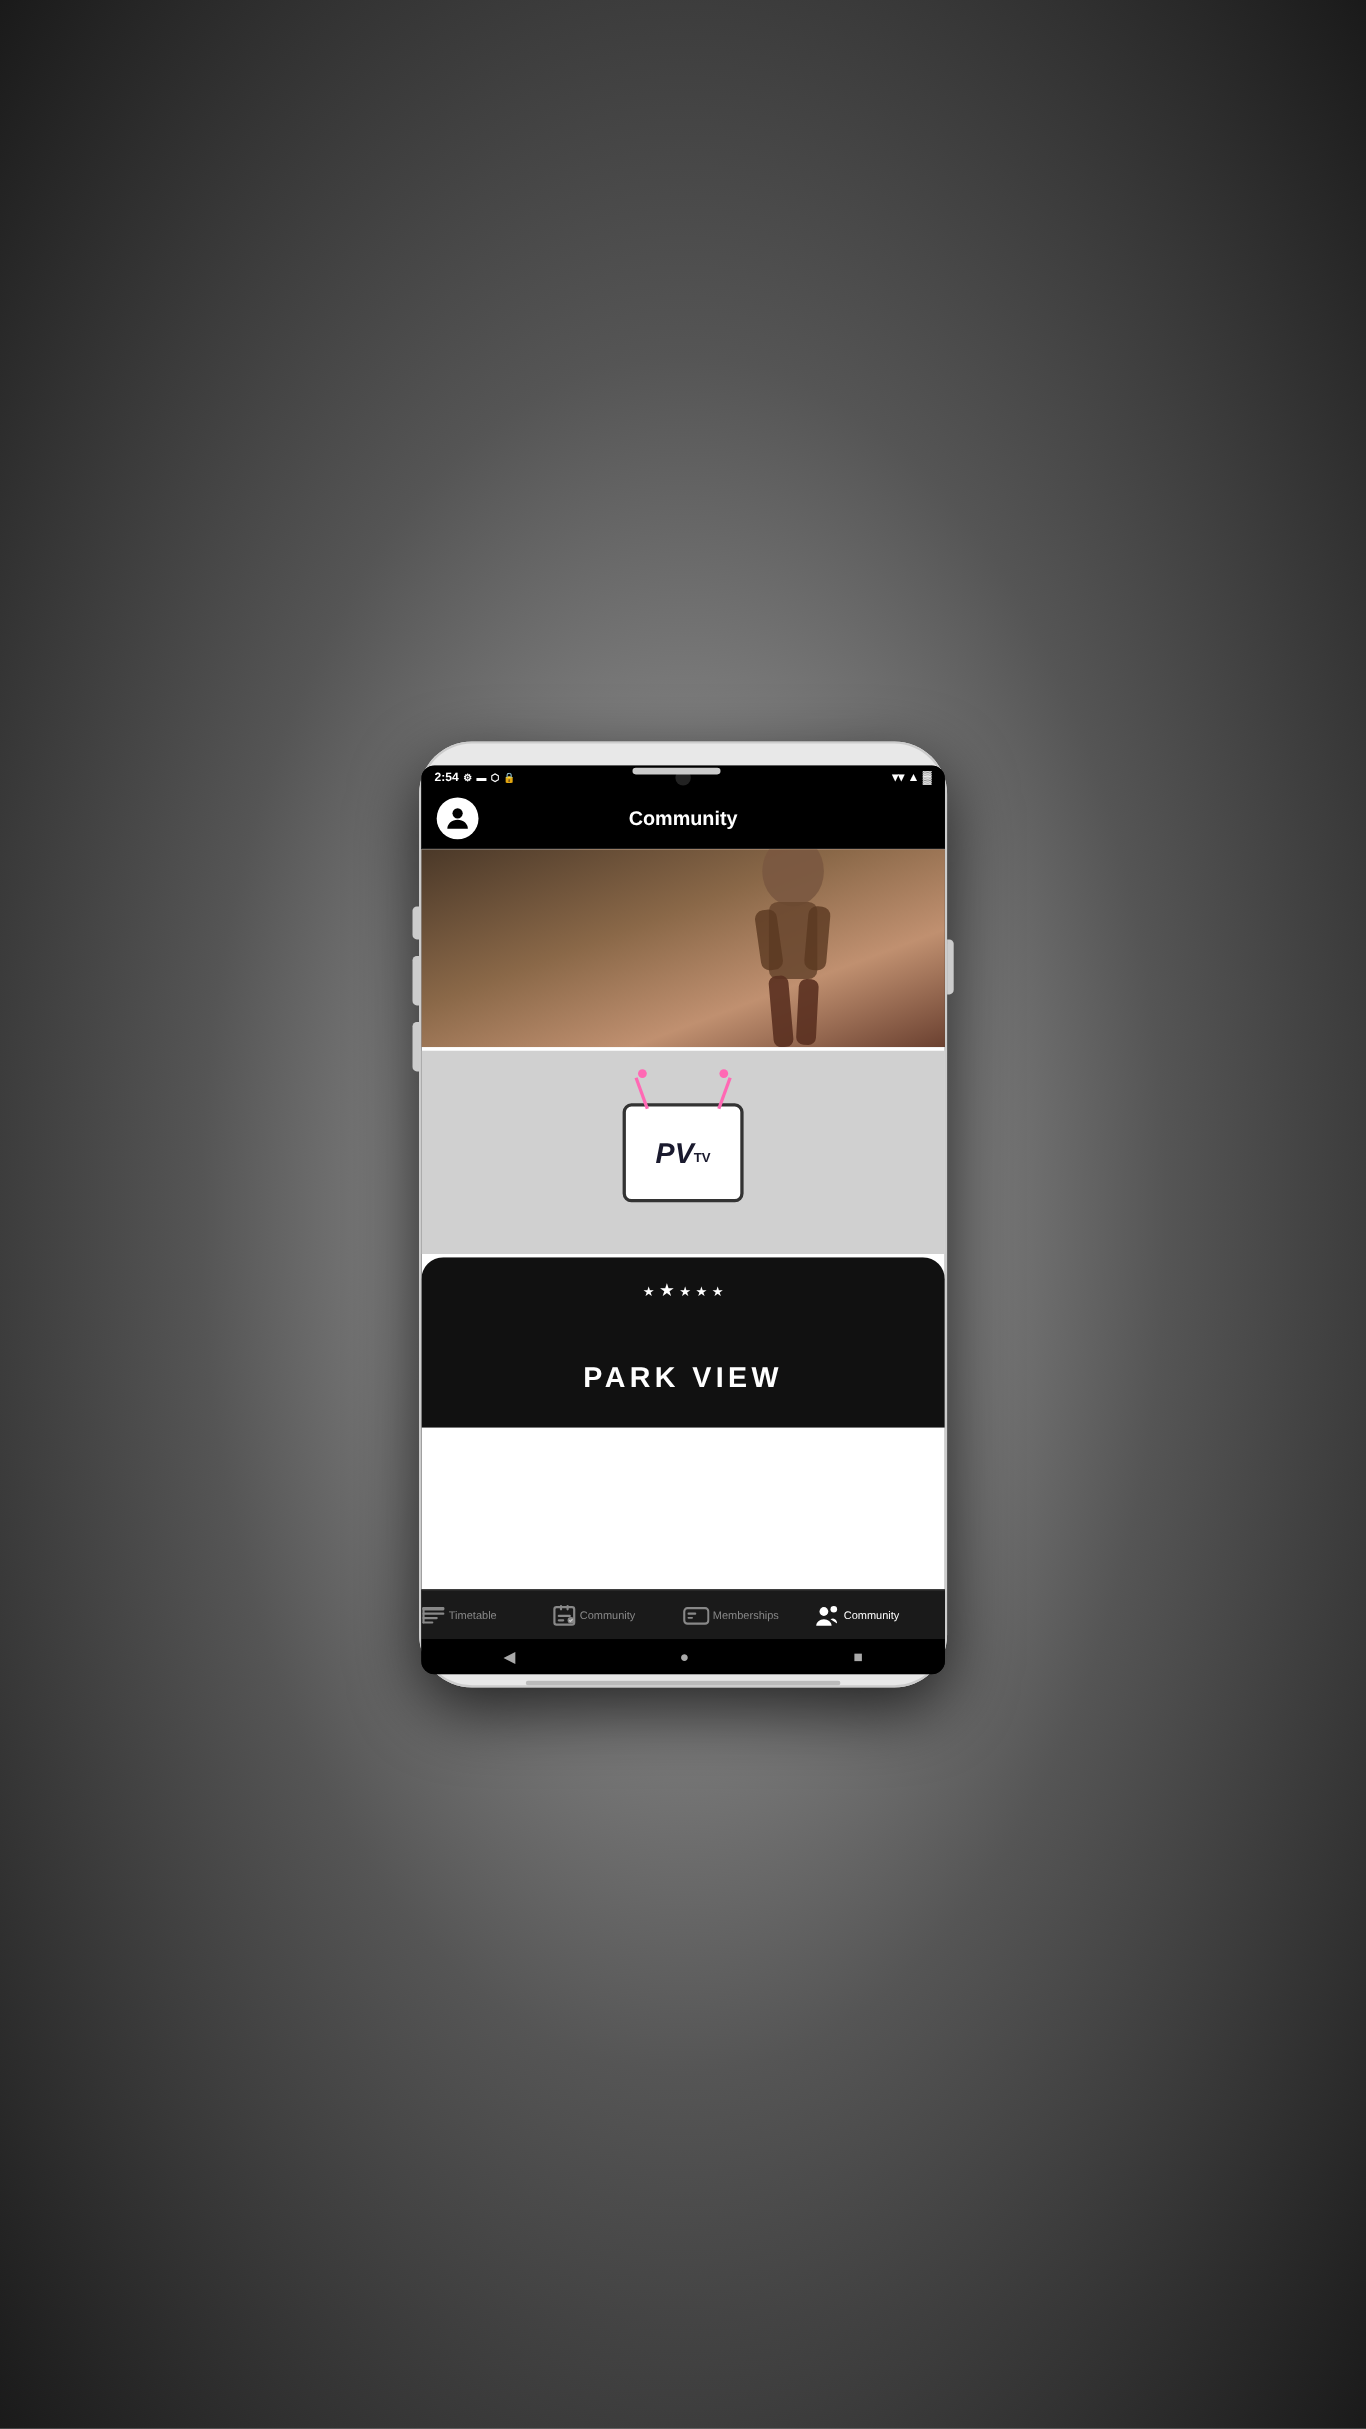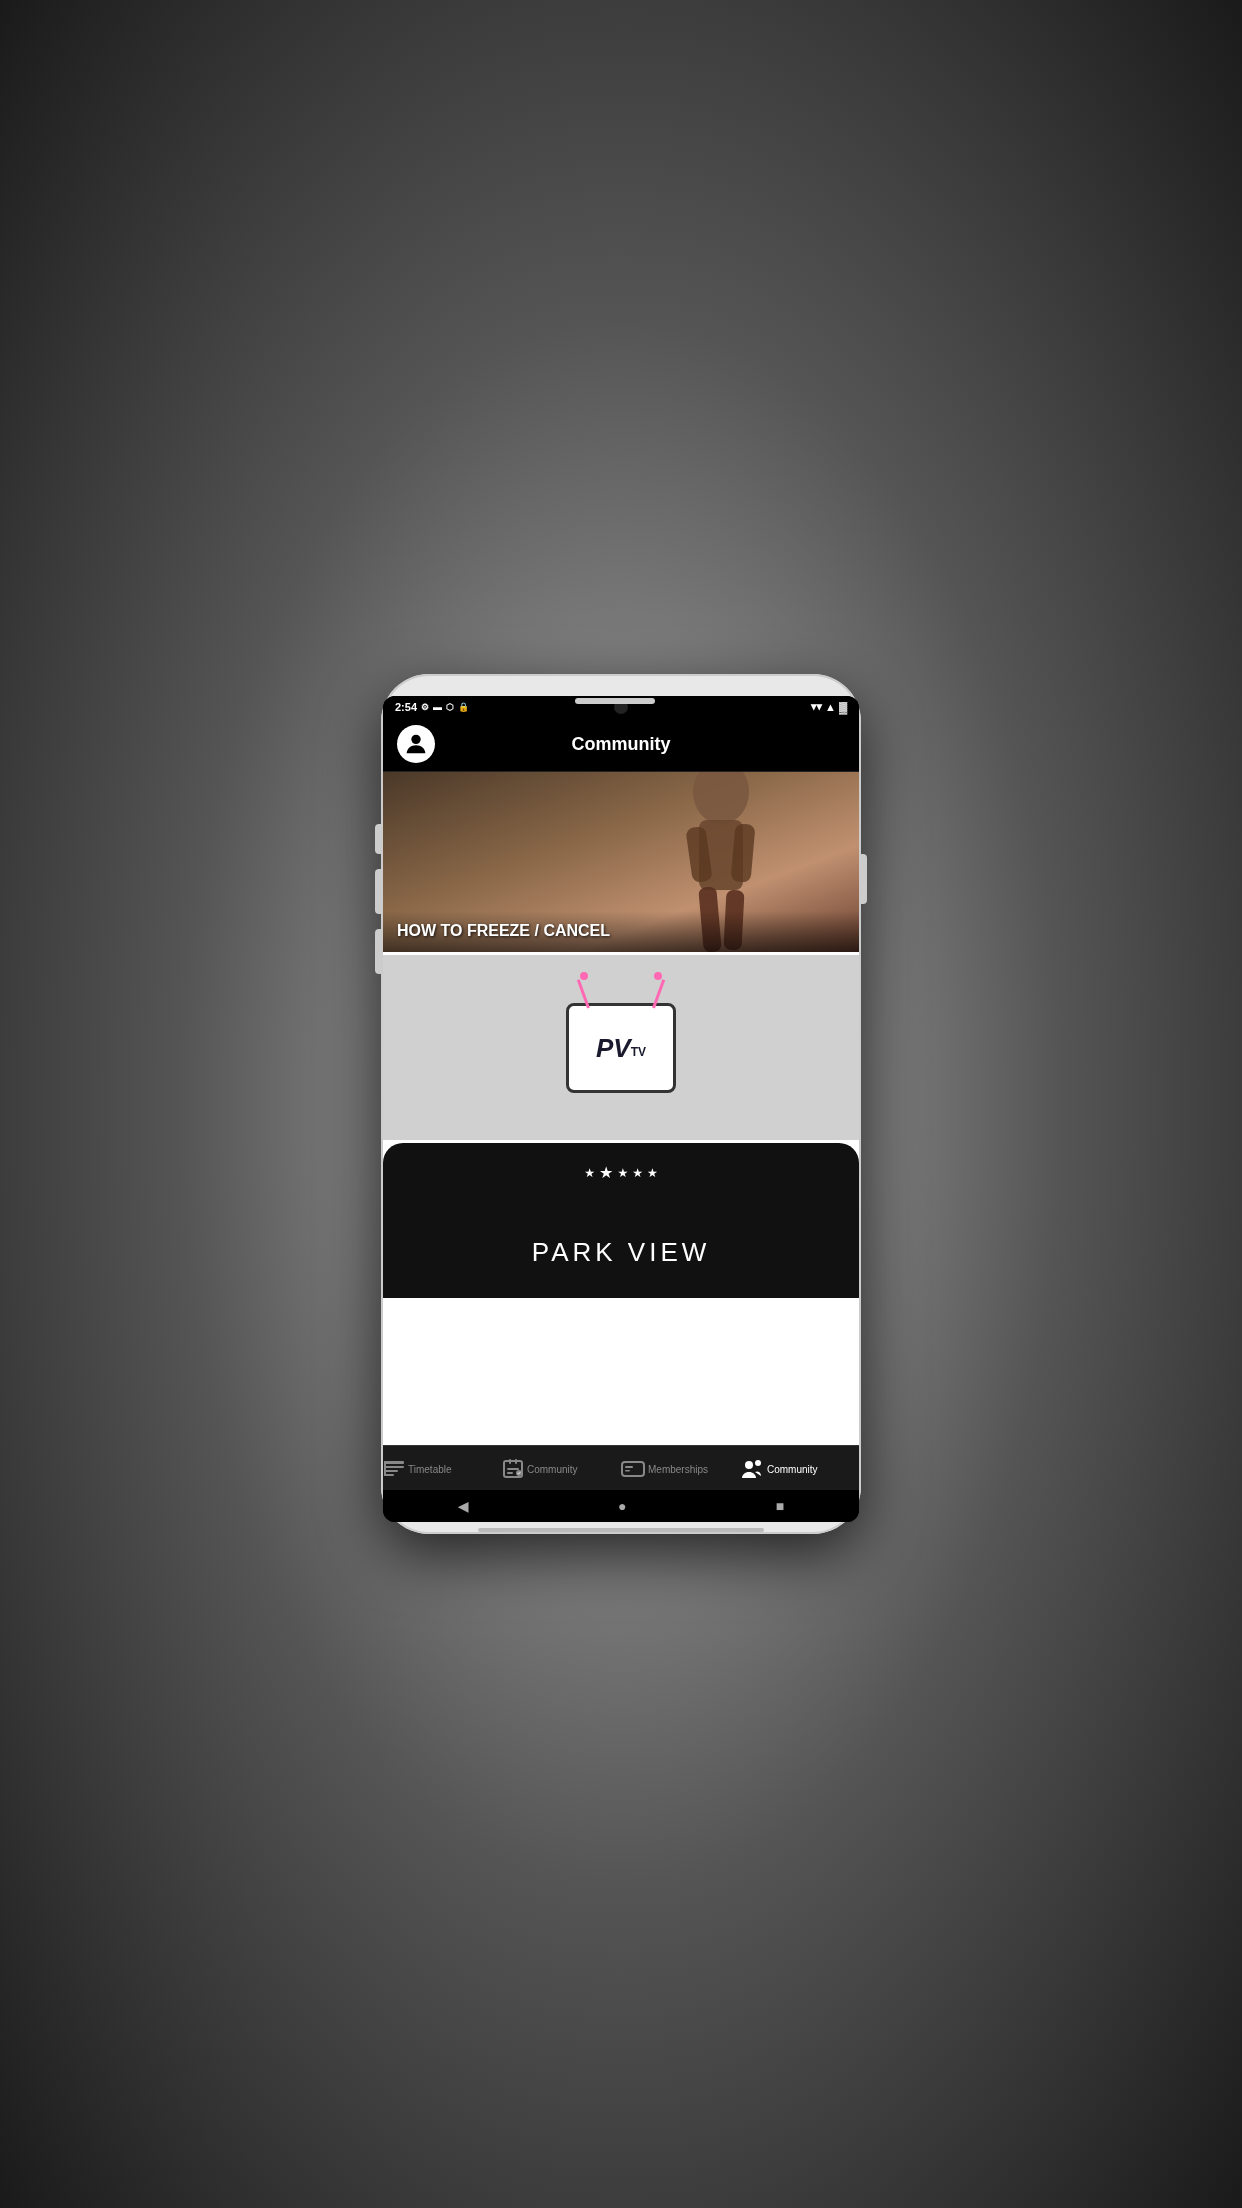--- a/index.html
+++ b/index.html
@@ -294,21 +294,21 @@
       margin-bottom: -2px;
     }
 
     .parkview-text {
       position: absolute;
       bottom: 30px;
       left: 50%;
       transform: translateX(-50%);
       color: #fff;
       font-size: 26px;
-      font-weight: 400;
+      font-weight: 700;
       letter-spacing: 4px;
       white-space: nowrap;
       font-family: 'Arial Black', Arial, sans-serif;
     }
 
     .card-label {
       color: #fff;
       font-size: 16px;
       font-weight: 900;
       text-transform: uppercase;
@@ -476,23 +476,20 @@
             </defs>
             <rect width="480" height="180" fill="url(#bg1)"></rect>
 
             <ellipse cx="340" cy="20" rx="28" ry="32" fill="#7a5840" opacity="0.9"></ellipse>
             <rect x="318" y="48" width="44" height="70" rx="8" fill="#6a4830" opacity="0.9"></rect>
             <rect x="308" y="55" width="20" height="55" rx="8" fill="#5a3820" opacity="0.8" transform="rotate(-8,318,82)"></rect>
             <rect x="352" y="52" width="20" height="58" rx="8" fill="#5a3820" opacity="0.8" transform="rotate(5,362,81)"></rect>
             <rect x="320" y="115" width="18" height="65" rx="7" fill="#5a3020" opacity="0.9" transform="rotate(-5,329,147)"></rect>
             <rect x="344" y="118" width="18" height="60" rx="7" fill="#5a3020" opacity="0.9" transform="rotate(3,353,148)"></rect>
           </svg>
-          <div class="card-freeze-overlay">
-            <div class="card-label">HOW TO FREEZE / CANCEL</div>
-          </div>
         </div>
       </div>
 
       <div class="card">
         <div class="card-pvtv">
           <div class="tv-logo-container">
             <div class="tv-frame">
               <div class="tv-antenna-left"></div>
               <div class="tv-antenna-right"></div>
               <div class="tv-antenna-ball-left"></div>

